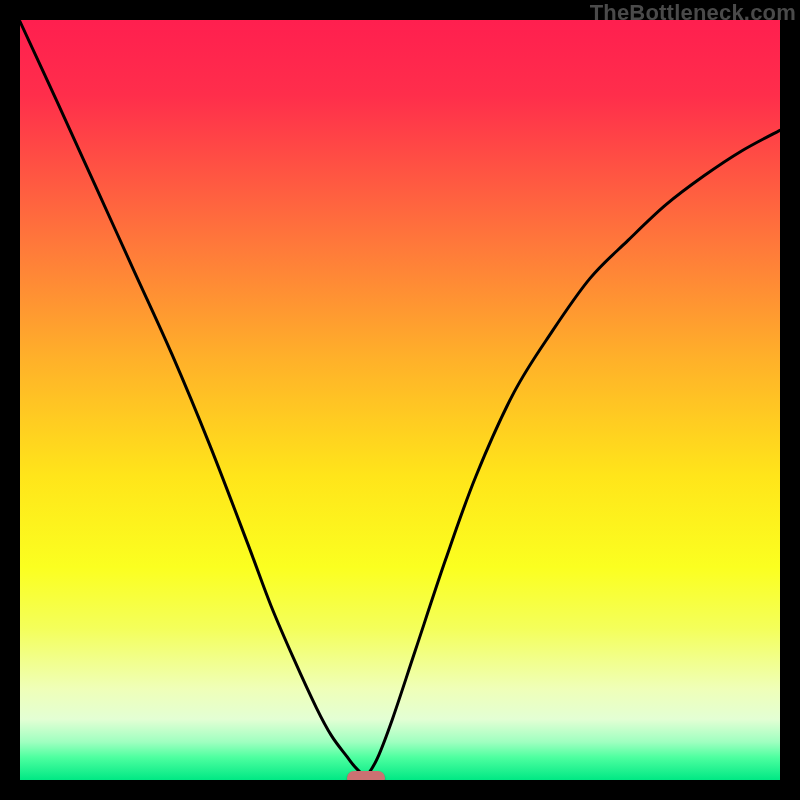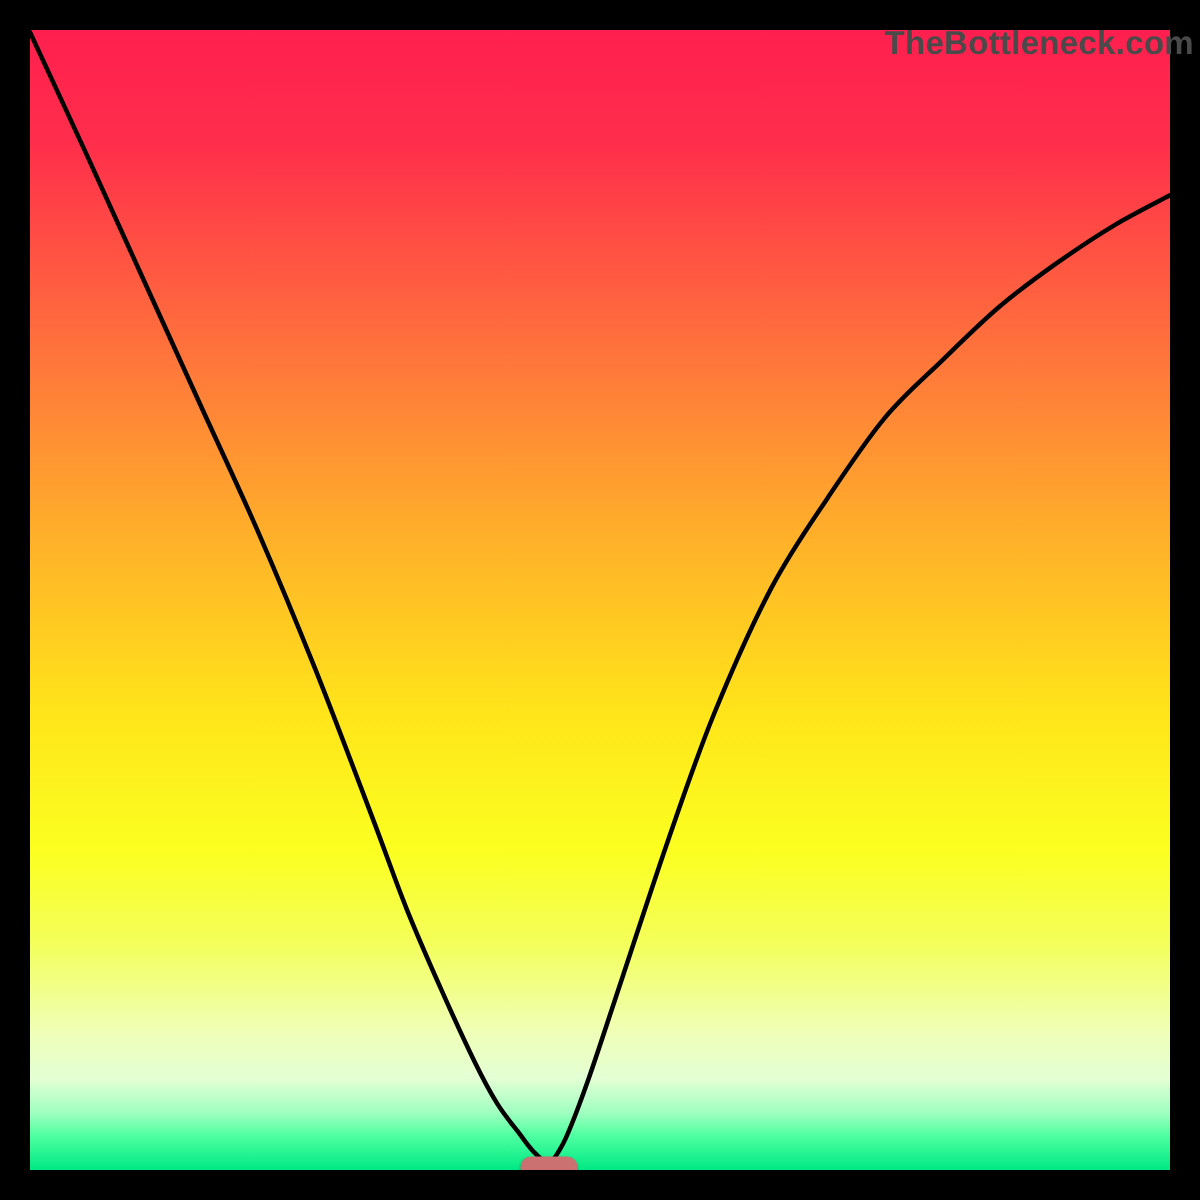--- a/index.html
+++ b/index.html
@@ -30,21 +30,21 @@
   }
   svg.curve {
     position: absolute;
     left: 0; top: 0;
     width: 100%;
     height: 100%;
     pointer-events: none;
   }
   .watermark {
     position: absolute;
-    top: 16px;
+    top: 0;
     right: 4px;
     color: #4a4a4a;
     font-size: 22px;
     font-weight: 600;
     letter-spacing: 0.2px;
     pointer-events: none;
   }
   .anchor {
     position: absolute;
     width: 38px;

